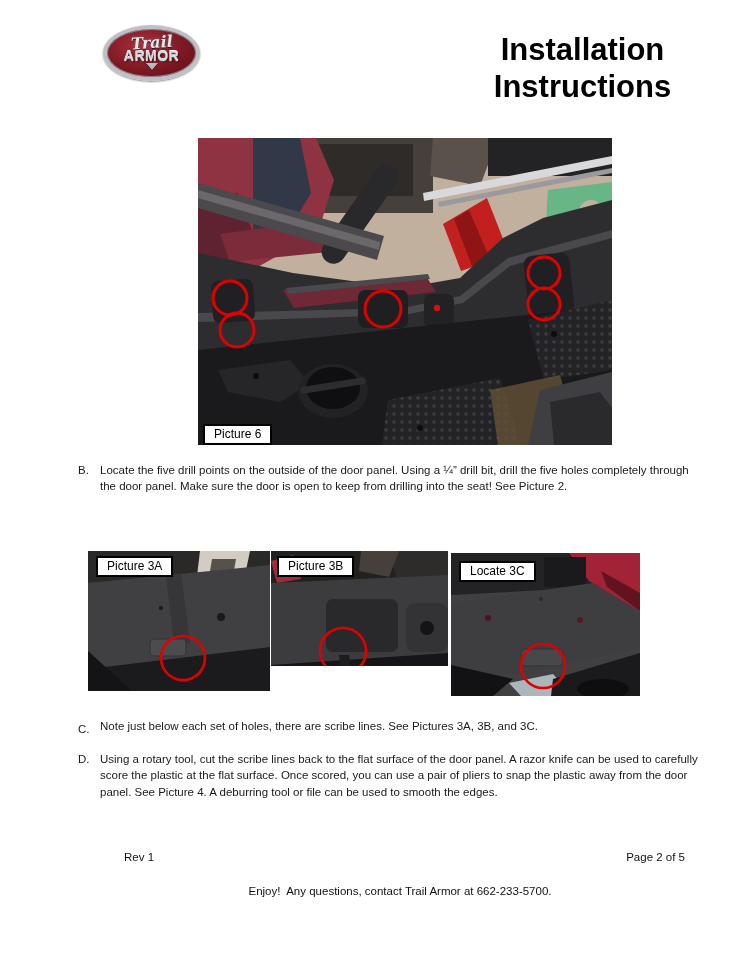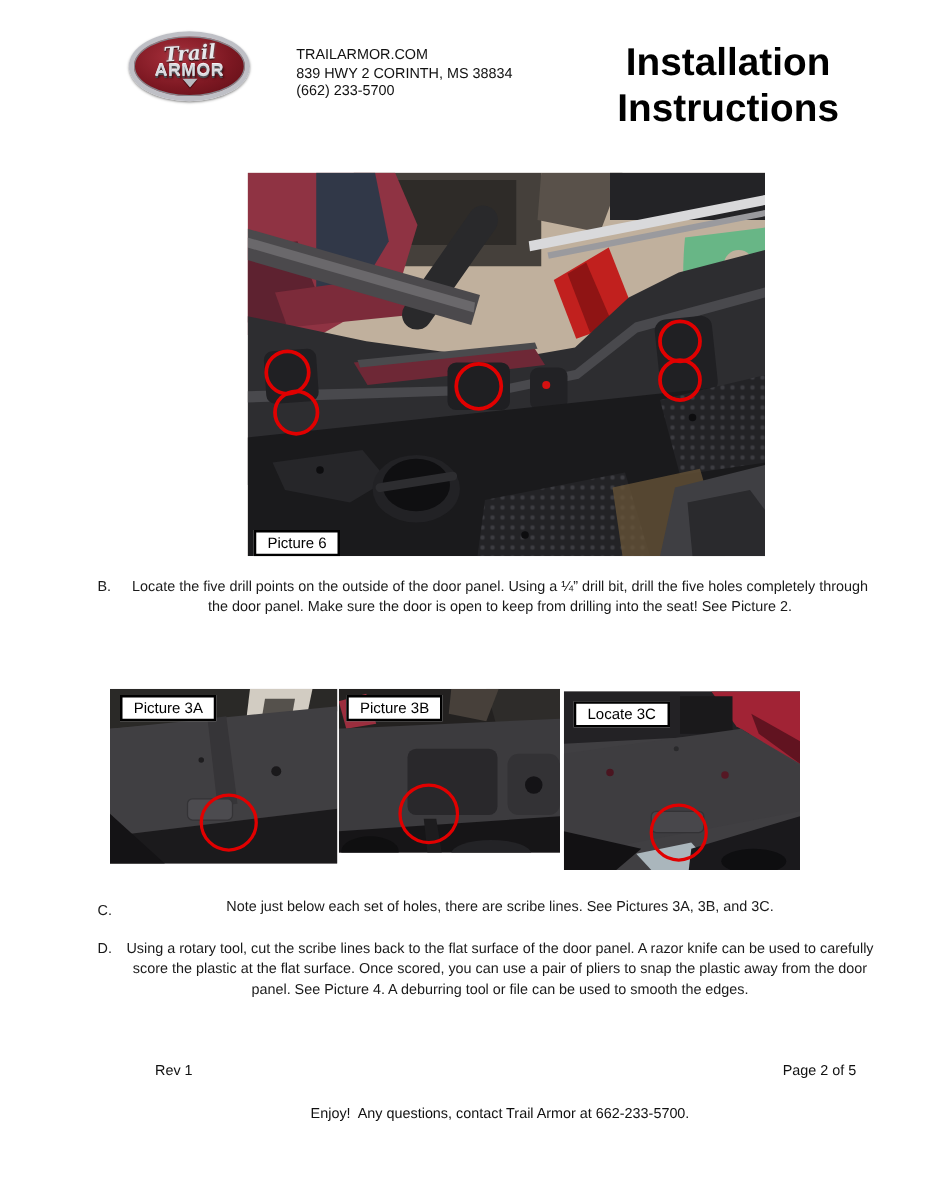--- a/index.html
+++ b/index.html
@@ -24,45 +24,40 @@
         font-weight:bold;font-size:31px;line-height:37px;color:#000;}
 
   
   .photo{position:absolute;overflow:hidden;}
   .photo svg{display:block;}
   .pic-label{position:absolute;background:#ffffff;border:2px solid #000;color:#000;
         font-size:12px;line-height:13px;padding:2px 9px;white-space:nowrap;}
 
   
   .step-letter{position:absolute;left:78px;font-size:11.5px;line-height:16.3px;}
-  .step-text{position:absolute;left:100px;width:600px;font-size:11.5px;line-height:16.3px;text-align:center;}
+  .step-text{position:absolute;left:100px;width:600px;font-size:11.5px;line-height:16.3px;}
 
   
   .foot{position:absolute;font-size:11.5px;line-height:14px;color:#111;}
   .foot-rev{left:124px;top:850px;}
   .foot-date{left:0;right:0;top:850px;text-align:center;}
   .foot-page{right:55px;top:850px;text-align:right;}
   .foot-contact{left:60px;right:0;top:884px;text-align:center;white-space:pre-wrap;}
 </style>
 </head>
 <body>
 
 <div class="page">
 
   <div class="logo">
     <div class="logo-trail">Trail</div>
     <div class="logo-armor">ARMOR</div>
     <div class="logo-tri"></div>
   </div>
 
-  <div class="company">
-    <div>TRAILARMOR.COM</div>
-    <div>839 HWY 2 CORINTH, MS 38834</div>
-    <div>(662) 233-5700</div>
-  </div>
 
   <div class="title">
     <div>Installation</div>
     <div>Instructions</div>
   </div>
 
   <div class="photo" style="left:198px;top:138px;width:414px;height:307px;">
     <svg width="414" height="307" viewBox="0 0 414 307">
       <defs>
         <pattern id="dots" width="8" height="8" patternUnits="userSpaceOnUse">
@@ -156,21 +151,21 @@
       <rect x="62" y="88" width="36" height="17" rx="4" fill="#4c4b4f" stroke="#343336"></rect>
       <polygon points="0,118 182,96 182,140 0,140" fill="#1b1a1c"></polygon>
       <polygon points="0,100 44,140 0,140" fill="#141315"></polygon>
       <circle cx="73" cy="57" r="2.2" fill="#1e1d1f"></circle>
       <circle cx="133" cy="66" r="4" fill="#1a191b"></circle>
       <circle cx="95" cy="107" r="22" stroke="#e10000" stroke-width="2.6" fill="none"></circle>
     </svg>
     <div class="pic-label" style="left:8px;top:5px;">Picture 3A</div>
   </div>
 
-  <div class="photo" style="left:271px;top:551px;width:177px;height:131px;">
+  <div class="photo" style="left:271px;top:551px;width:177px;height:115px;">
     <svg width="177" height="141" viewBox="0 0 177 141">
       <rect width="177" height="141" fill="#3e3d40"></rect>
       <rect x="0" y="0" width="177" height="32" fill="#232120"></rect>
       <polygon points="0,10 22,4 30,28 6,32" fill="#9c2e3e"></polygon>
       <polygon points="118,0 177,0 177,42 128,36" fill="#2e2c2a"></polygon>
       <polygon points="90,0 128,0 118,26 88,20" fill="#47403a"></polygon>
       <polygon points="0,32 177,24 177,102 0,114" fill="#3c3b3e"></polygon>
       <rect x="55" y="48" width="72" height="53" rx="7" fill="#29282b"></rect>
       <rect x="135" y="52" width="42" height="49" rx="9" fill="#333235"></rect>
       <circle cx="156" cy="77" r="7" fill="#141316"></circle>

